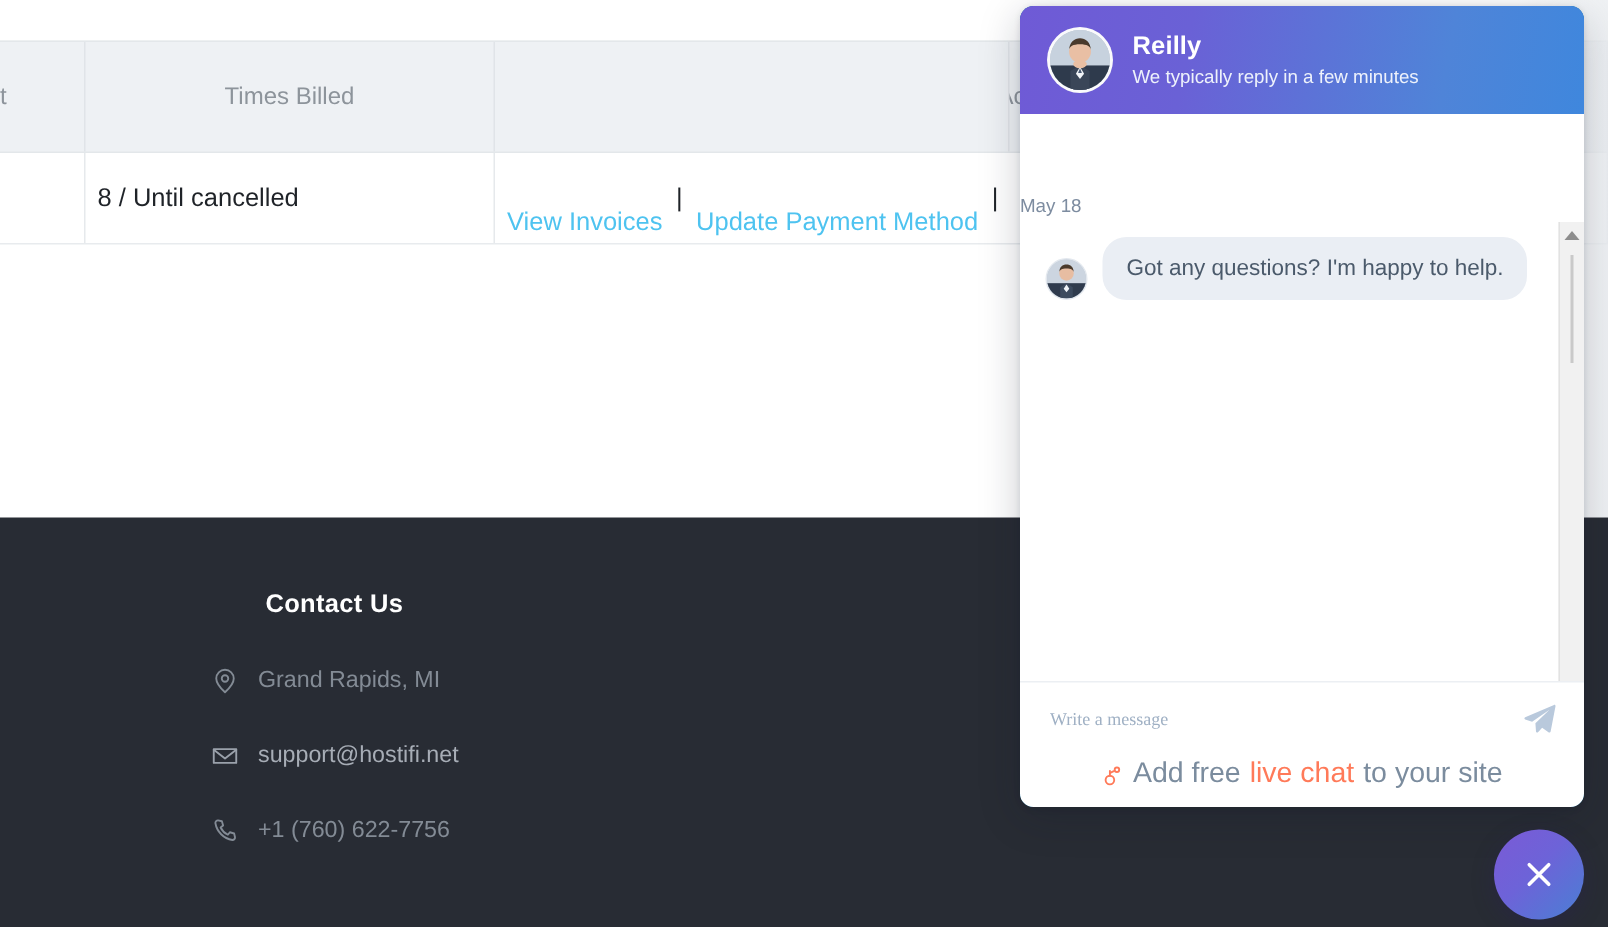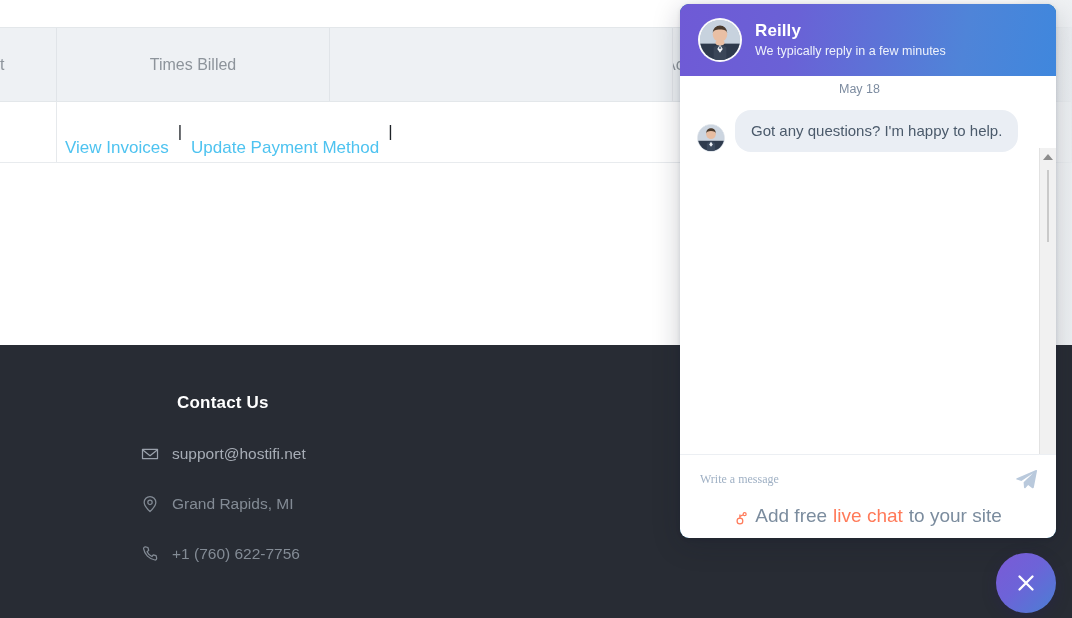--- a/index.html
+++ b/index.html
@@ -84,21 +84,21 @@
   .hdr-text{margin-left:13px;line-height:1.25;}
   .hdr-name{color:#fff;font-size:17px;font-weight:bold;letter-spacing:.1px;}
   .hdr-sub{color:#eef2fb;font-size:12.5px;margin-top:3px;}
 
   .chat-body{
     position:absolute;left:0;top:72px;width:376px;height:378px;
     background:#ffffff;
   }
   .msg-area{position:absolute;left:0;top:0;right:17px;height:100%;overflow:hidden;}
   .date-sep{
-    text-align:center;color:#7d8ca0;font-size:12.5px;padding-top:6px;
+    color:#7d8ca0;font-size:12.5px;padding-top:6px;margin-top:48px;
   }
   .msg-row{display:flex;align-items:flex-end;padding:14px 0 0 17px;}
   .msg-avatar{
     width:28px;height:28px;border-radius:50%;flex:0 0 28px;overflow:hidden;
     background:#c3ccd8;border:1px solid #e3e8ee;box-sizing:border-box;
   }
   .bubble{
     margin-left:10px;background:#eaeef4;color:#4b5a6b;
     border-radius:16px;padding:11px 16px;font-size:15px;line-height:1.3;
     max-width:255px;
@@ -162,20 +162,21 @@
       <div class="th c2">
           <span></span>
         </div>
       <div class="th c3">
           <span>Ac</span>
         </div>
     </div>
 
     <div class="trow">
       <div class="td c0"></div>
+      <div class="td c1">8 / Until cancelled</div>
       <div class="td c2">
         <a class="lnk" href="#">View Invoices</a>
         <span class="sep">|</span>
         <a class="lnk" href="#">Update Payment Method</a>
         <span class="sep">|</span>
       </div>
       <div class="td c3"></div>
     </div>
   </div>
 
@@ -184,39 +185,39 @@
 
 <div id="footer">
   <div class="footer-inner">
 
     <div class="social">
       
     </div>
 
     <div class="footer-col">
       <div class="footer-title">Contact Us</div>
+
+      <div class="fitem">
+        <span class="ico">
+          <svg viewBox="0 0 24 24" width="20" height="20" fill="none" stroke="#838b95" stroke-width="1.5" stroke-linecap="round" stroke-linejoin="round">
+            <path d="M12 21s7-6.3 7-11a7 7 0 10-14 0c0 4.7 7 11 7 11z"></path>
+              <circle cx="12" cy="10" r="2.6"></circle>
+          </svg>
+        </span>
+        <span class="ftxt dim">Grand Rapids, MI</span>
+      </div>
 
       <div class="fitem">
         <span class="ico">
           <svg viewBox="0 0 24 24" width="20" height="20" fill="none" stroke="#9aa1ab" stroke-width="1.5" stroke-linecap="round" stroke-linejoin="round">
             <path d="M3 6.5h18v11H3z"></path>
               <path d="M3 7l9 7 9-7"></path>
           </svg>
         </span>
         <span class="ftxt">support@hostifi.net</span>
-      </div>
-
-      <div class="fitem">
-        <span class="ico">
-          <svg viewBox="0 0 24 24" width="20" height="20" fill="none" stroke="#838b95" stroke-width="1.5" stroke-linecap="round" stroke-linejoin="round">
-            <path d="M12 21s7-6.3 7-11a7 7 0 10-14 0c0 4.7 7 11 7 11z"></path>
-              <circle cx="12" cy="10" r="2.6"></circle>
-          </svg>
-        </span>
-        <span class="ftxt dim">Grand Rapids, MI</span>
       </div>
 
       <div class="fitem">
         <span class="ico">
           <svg viewBox="0 0 24 24" width="20" height="20" fill="none" stroke="#838b95" stroke-width="1.5" stroke-linecap="round" stroke-linejoin="round">
             <path d="M6.5 3.5l3 .7 1 3.4-2 1.6a12 12 0 005.8 5.8l1.6-2 3.4 1 .7 3a2 2 0 01-2.1 2.2A16.5 16.5 0 014.3 5.6 2 2 0 016.5 3.5z"></path>
           </svg>
         </span>
         <span class="ftxt dim">+1 (760) 622-7756</span>
       </div>

